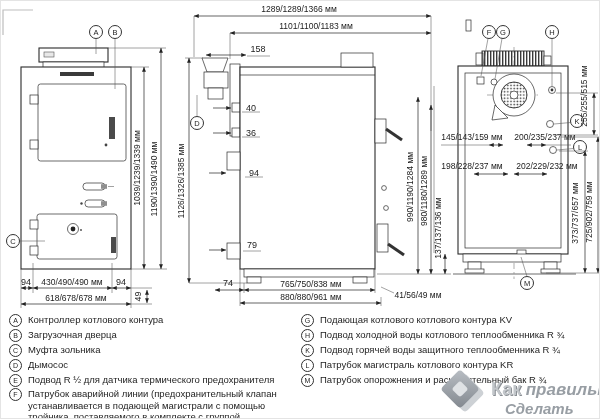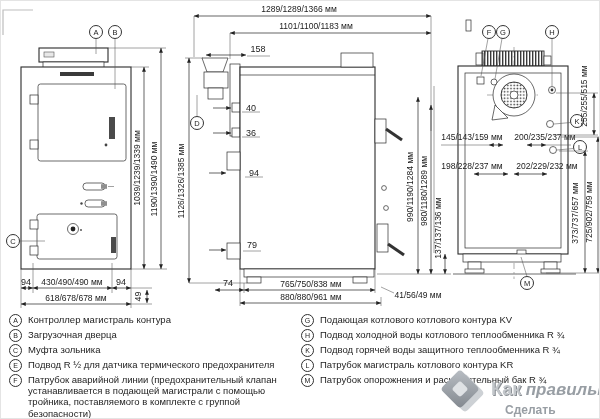--- a/index.html
+++ b/index.html
@@ -27,21 +27,21 @@
           font-size:7px;line-height:11px;text-align:center;margin-right:6px;color:#1d1d1d;}
   .ltxt{font-size:9.5px;line-height:11.4px;color:#1d1d1d;}
   
   .wm{position:absolute;left:438px;top:370px;width:160px;height:47px;color:#9aa0a6;}
   .wm-d1{position:absolute;left:12px;top:8px;width:28px;height:28px;background:#cdd1d5;border-radius:4px;transform:rotate(45deg);}
   .wm-d2{position:absolute;left:7px;top:4px;width:28px;height:28px;background:linear-gradient(135deg,#b9bec4,#82888f);border-radius:4px;transform:rotate(45deg);}
   .wm-face{position:absolute;left:15px;top:12px;width:12px;height:12px;background:#dfe2e5;border-radius:3px;transform:rotate(45deg);}
   .wm-text{position:absolute;left:52px;top:8px;white-space:nowrap;}
   .wm-w1{font-size:18px;font-weight:bold;color:#c3c7cb;text-shadow:1px 1px 0 #8a8f94;}
   .wm-w2{font-size:17px;font-weight:bold;font-style:italic;color:#989ea4;text-shadow:1px 1px 0 #fff;}
-  .wm-w3{font-size:12px;font-weight:bold;color:#989ea4;text-shadow:1px 1px 0 #fff;margin-left:14px;}
+  .wm-w3{font-size:15px;font-weight:bold;font-style:italic;color:#989ea4;text-shadow:1px 1px 0 #fff;margin-left:14px;}
 </style>
 </head>
 <body>
 
 <div class="stage">
 
 <svg width="600" height="310" viewBox="0 0 600 310">
   <defs>
     <marker id="arr" viewBox="0 0 10 10" refX="8.5" refY="5" markerWidth="8" markerHeight="8" orient="auto-start-reverse">
       <path d="M0,1.5 L8.5,5 L0,8.5 Z" fill="#222"></path>
@@ -329,29 +329,33 @@
       <text transform="rotate(-90 591 211)" x="591" y="211" class="t85 tc">725/902/759 мм</text>
       <line x1="545" y1="272" x2="600" y2="272" class="ext"></line>
     </g>
   </g>
 </svg>
 
 
 <div class="legend-col colL">
   <div class="li">
     <span class="bullet">A</span>
-    <span class="ltxt">Контроллер магистраль контура</span>
+    <span class="ltxt">Контроллер котлового контура</span>
   </div>
   <div class="li">
     <span class="bullet">B</span>
     <span class="ltxt">Загрузочная дверца</span>
   </div>
   <div class="li">
     <span class="bullet">C</span>
     <span class="ltxt">Муфта зольника</span>
+  </div>
+  <div class="li">
+    <span class="bullet">D</span>
+    <span class="ltxt">Дымосос</span>
   </div>
   <div class="li">
     <span class="bullet">E</span>
     <span class="ltxt">Подвод R ½ для датчика термического предохранителя</span>
   </div>
   <div class="li">
     <span class="bullet">F</span>
     <span class="ltxt">Патрубок аварийной линии (предохранительный клапан устанавливается в подающей магистрали с помощью тройника, поставляемого в комплекте с группой безопасности)</span>
   </div>
 </div>

